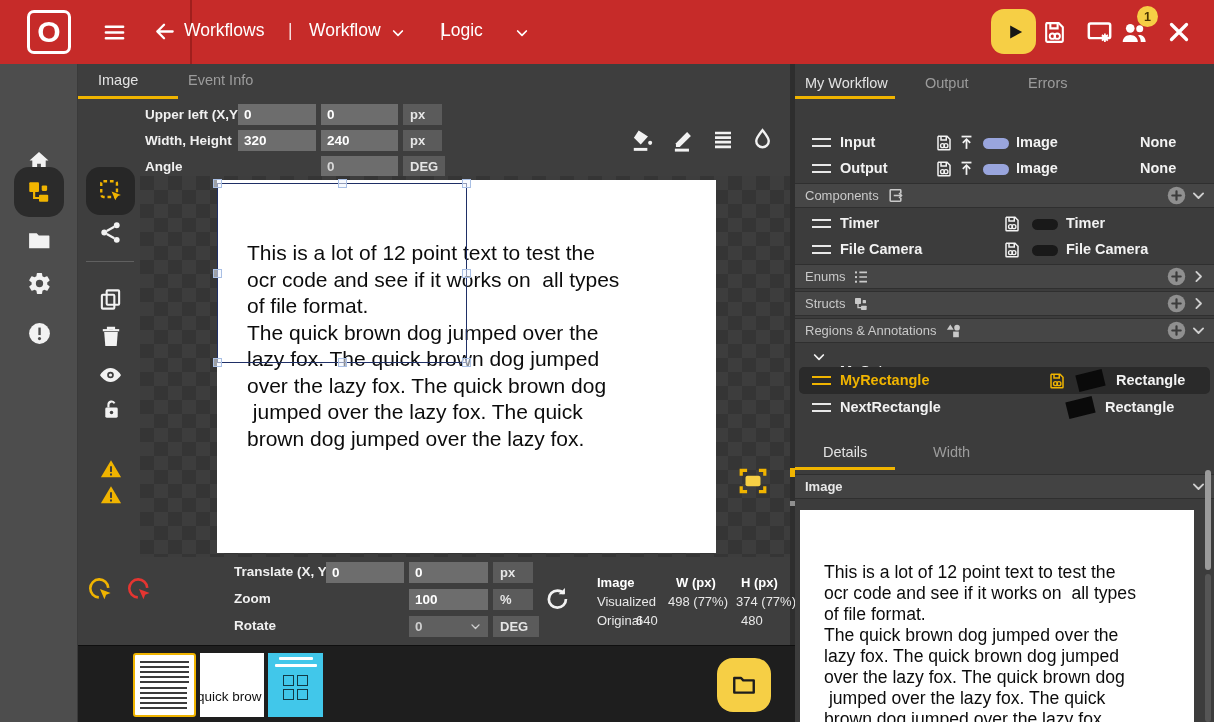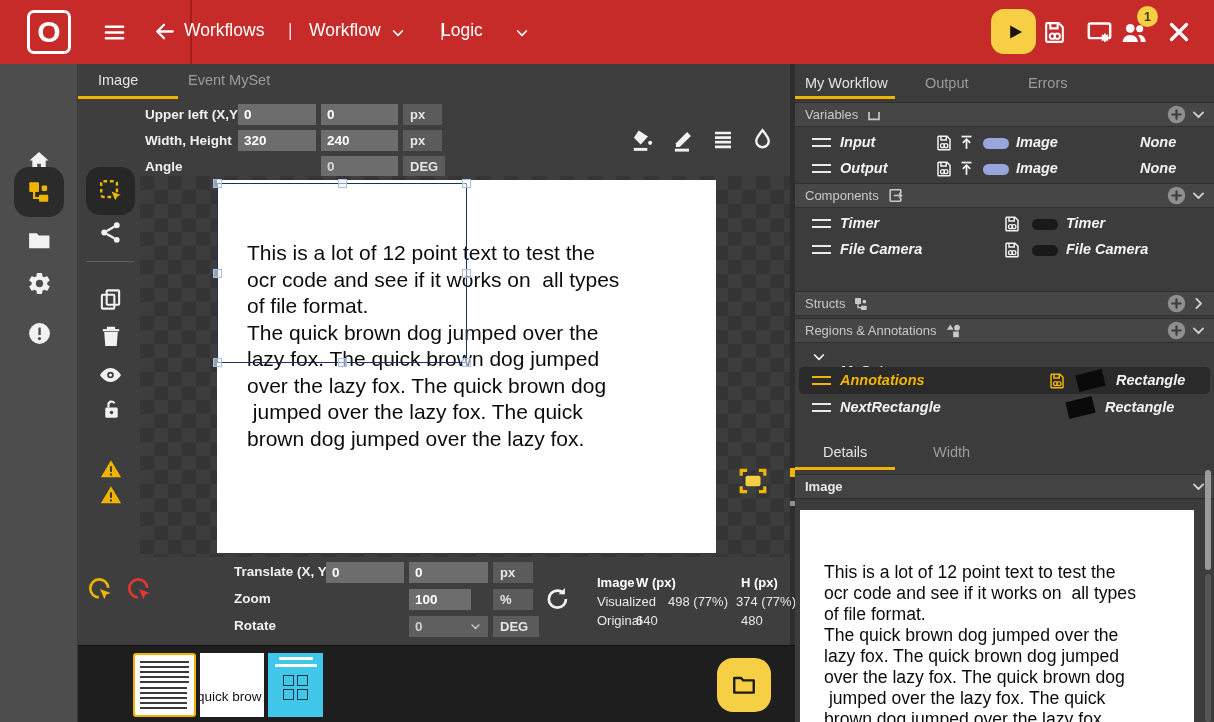--- a/index.html
+++ b/index.html
@@ -62,21 +62,21 @@
   .folderbtn{position:absolute;left:639px;top:12px;width:54px;height:54px;border-radius:16px;background:#f6cf45;display:flex;align-items:center;justify-content:center;}
 
   
   .vdiv{position:absolute;left:790px;top:64px;width:5px;height:658px;background:#2e2e2e;}
 
   
   .rp{position:absolute;left:795px;top:64px;width:419px;height:658px;background:#3c3c3c;overflow:hidden;}
   .rp .sechdr{position:absolute;left:0;width:419px;height:25px;background:#464646;border-top:1px solid #2f2f2f;border-bottom:1px solid #2f2f2f;color:#c9c9c9;font-size:13px;display:flex;align-items:center;gap:8px;padding-left:10px;}
   .rp .plus{position:absolute;left:371px;}
   .rp .chev{position:absolute;left:395px;color:#cfcfcf;}
-  .rrow{position:absolute;left:0;width:419px;height:26px;color:#fff;font-style:italic;}
+  .rrow{position:absolute;left:0;width:419px;height:26px;color:#fff;}
   .rrow .nm{position:absolute;top:4px;font-size:14.5px;font-weight:600;color:#f2f2f2;white-space:nowrap;}
   .handle{position:absolute;width:19px;height:9px;border-top:2.5px solid #e8e8e8;border-bottom:2.5px solid #e8e8e8;}
   .pill{position:absolute;width:26px;height:11px;border-radius:6px;}
   .pill.blue{background:#99a5dd;}
   .pill.dark{background:#191919;}
   .tiltrect{position:absolute;width:27px;height:17px;background:#0a0a0a;transform:rotate(-14deg);}
   .hl{background:#2a2a2a;border-radius:5px;}
   .scrollthumb{position:absolute;left:410px;width:6px;border-radius:3px;background:#9b9b9b;}
   .preview{position:absolute;left:5px;top:446px;width:394px;height:212px;background:#fff;overflow:hidden;}
   .preview .img-text{left:24px;top:52px;font-size:17.6px;line-height:21px;}
@@ -334,21 +334,21 @@
       <use href="#s-warn"></use>
     </svg>
   <svg class="abs" style="left:87px;top:576px;width:27px;height:27px;color:#f0b400">
       <use href="#s-click"></use>
     </svg>
   <svg class="abs" style="left:126px;top:576px;width:27px;height:27px;color:#e53531">
       <use href="#s-click"></use>
     </svg>
 
   <div class="abs tab on" style="left:98px;top:72px">Image</div>
-  <div class="abs tab" style="left:188px;top:72px">Event MySet</div>
+  <div class="abs tab" style="left:188px;top:72px">Event Info</div>
   <div class="underline" style="left:78px;top:96px;width:100px"></div>
 
   <div class="flabel" style="left:145px;top:107px">Upper left (X,Y)</div>
   <input class="ibox" style="left: 238px; top: 104px; width: 78px;" readonly="" value="0">
   <input class="ibox" style="left: 321px; top: 104px; width: 77px;" readonly="" value="0">
   <div class="ubox" style="left:403px;top:104px;width:39px">px</div>
 
   <div class="flabel" style="left:145px;top:133px">Width, Height</div>
   <input class="ibox" style="left: 238px; top: 130px; width: 78px;" readonly="" value="320">
   <input class="ibox" style="left: 321px; top: 130px; width: 77px;" readonly="" value="240">
@@ -403,38 +403,38 @@
     <div class="abs" style="left:0;top:404px;width:5px;height:9px;background:#f0b400"></div>
     <div class="abs" style="left:0;top:437px;width:5px;height:5px;background:#8f8f8f"></div>
   </div>
 
   <div class="flabel" style="left:234px;top:564px">Translate (X, Y)</div>
   <input class="ibox" style="left: 326px; top: 562px; width: 78px;" readonly="" value="0">
   <input class="ibox" style="left: 409px; top: 562px; width: 79px;" readonly="" value="0">
   <div class="ubox" style="left:493px;top:562px;width:40px">px</div>
 
   <div class="flabel" style="left:234px;top:591px">Zoom</div>
-  <input class="ibox" style="left: 409px; top: 589px; width: 62px;" readonly="" value="100">
+  <input class="ibox" style="left: 409px; top: 589px; width: 79px;" readonly="" value="100">
   <div class="ubox" style="left:493px;top:589px;width:40px">%</div>
 
   <div class="flabel" style="left:234px;top:618px">Rotate</div>
   <div class="selbox" style="left:409px;top:616px;width:79px">
     <span>0</span>
     <svg style="width:13px;height:13px;color:#cfcfcf">
         <use href="#s-chevD"></use>
       </svg>
   </div>
   <div class="ubox" style="left:493px;top:616px;width:46px">DEG</div>
 
   <svg class="abs" style="left:544px;top:585px;width:27px;height:27px;color:#f2f2f2">
       <use href="#s-reset"></use>
     </svg>
 
   <div class="info-h" style="left:597px;top:575px">Image</div>
-  <div class="info-h" style="left:636px;top:575px">W (px)</div>
+  <div class="info-h" style="left:676px;top:575px">W (px)</div>
   <div class="info-h" style="left:741px;top:575px">H (px)</div>
   <div class="info-c" style="left:597px;top:594px">Visualized</div>
   <div class="info-c" style="left:668px;top:594px">498 (77%)</div>
   <div class="info-c" style="left:736px;top:594px">374 (77%)</div>
   <div class="info-c" style="left:597px;top:613px">Original</div>
   <div class="info-c" style="left:636px;top:613px">640</div>
   <div class="info-c" style="left:741px;top:613px">480</div>
 
   <div class="filmstrip">
     <div class="thumb" style="left:55px;width:63px;border:2.5px solid #f0b400;border-radius:3px">
@@ -464,32 +464,20 @@
         </svg>
     </div>
   </div>
 
   <div class="rp">
     <div class="abs tab on" style="left:10px;top:11px">My Workflow</div>
     <div class="abs tab" style="left:130px;top:11px">Output</div>
     <div class="abs tab" style="left:233px;top:11px">Errors</div>
     <div class="underline" style="left:0;top:32px;width:100px"></div>
 
-    <div class="sechdr" style="top:38px">
-      <span>Variables</span>
-      <svg style="width:16px;height:16px;color:#c9c9c9">
-          <use href="#s-bracket"></use>
-        </svg>
-      <svg class="plus" style="width:21px;height:21px">
-          <use href="#s-plus"></use>
-        </svg>
-      <svg class="chev" style="width:17px;height:17px">
-          <use href="#s-chevD"></use>
-        </svg>
-    </div>
     <div class="rrow" style="top:66px">
       <span class="handle" style="left:17px;top:8px"></span>
       <span class="nm" style="left:45px">Input</span>
       <svg class="abs" style="left:140px;top:4px;width:18px;height:18px;color:#f2f2f2">
           <use href="#s-floppy"></use>
         </svg>
       <svg class="abs" style="left:163px;top:4px;width:17px;height:17px;color:#f2f2f2">
           <use href="#s-upload"></use>
         </svg>
       <span class="pill blue" style="left:188px;top:8px"></span>
@@ -534,20 +522,32 @@
     <div class="rrow" style="top:173px">
       <span class="handle" style="left:17px;top:8px"></span>
       <span class="nm" style="left:45px">File Camera</span>
       <svg class="abs" style="left:208px;top:4px;width:18px;height:18px;color:#f2f2f2">
           <use href="#s-floppy"></use>
         </svg>
       <span class="pill dark" style="left:237px;top:8px"></span>
       <span class="nm" style="left:271px">File Camera</span>
     </div>
 
+    <div class="sechdr" style="top:200px">
+      <span>Enums</span>
+      <svg style="width:16px;height:16px;color:#c9c9c9">
+          <use href="#s-enum"></use>
+        </svg>
+      <svg class="plus" style="width:21px;height:21px">
+          <use href="#s-plus"></use>
+        </svg>
+      <svg class="chev" style="width:17px;height:17px">
+          <use href="#s-chevR"></use>
+        </svg>
+    </div>
     <div class="sechdr" style="top:254px">
       <span>Regions &amp; Annotations</span>
       <svg style="width:17px;height:17px;color:#c9c9c9">
           <use href="#s-shapes"></use>
         </svg>
       <svg class="plus" style="width:21px;height:21px">
           <use href="#s-plus"></use>
         </svg>
       <svg class="chev" style="width:17px;height:17px">
           <use href="#s-chevD"></use>
@@ -567,21 +567,21 @@
         </svg>
     </div>
     <div class="rrow" style="top:281px;height:23px">
       <svg class="abs" style="left:16px;top:4px;width:16px;height:16px;color:#f2f2f2">
           <use href="#s-chevD"></use>
         </svg>
       <span class="nm" style="left:45px;top:18px">MySet</span>
     </div>
     <div class="rrow hl" style="top:303px;left:4px;width:411px;height:27px">
       <span class="handle" style="left:13px;top:9px;border-color:#f0b400"></span>
-      <span class="nm" style="left:41px;top:5px;color:#f0b400">Annotations</span>
+      <span class="nm" style="left:41px;top:5px;color:#f0b400">MyRectangle</span>
       <svg class="abs" style="left:249px;top:5px;width:18px;height:18px;color:#f0b400">
           <use href="#s-floppy"></use>
         </svg>
       <span class="tiltrect" style="left:278px;top:5px"></span>
       <span class="nm" style="left:317px;top:5px">Rectangle</span>
     </div>
     <div class="rrow" style="top:331px">
       <span class="handle" style="left:17px;top:8px"></span>
       <span class="nm" style="left:45px">NextRectangle</span>
       <span class="tiltrect" style="left:272px;top:4px"></span>

